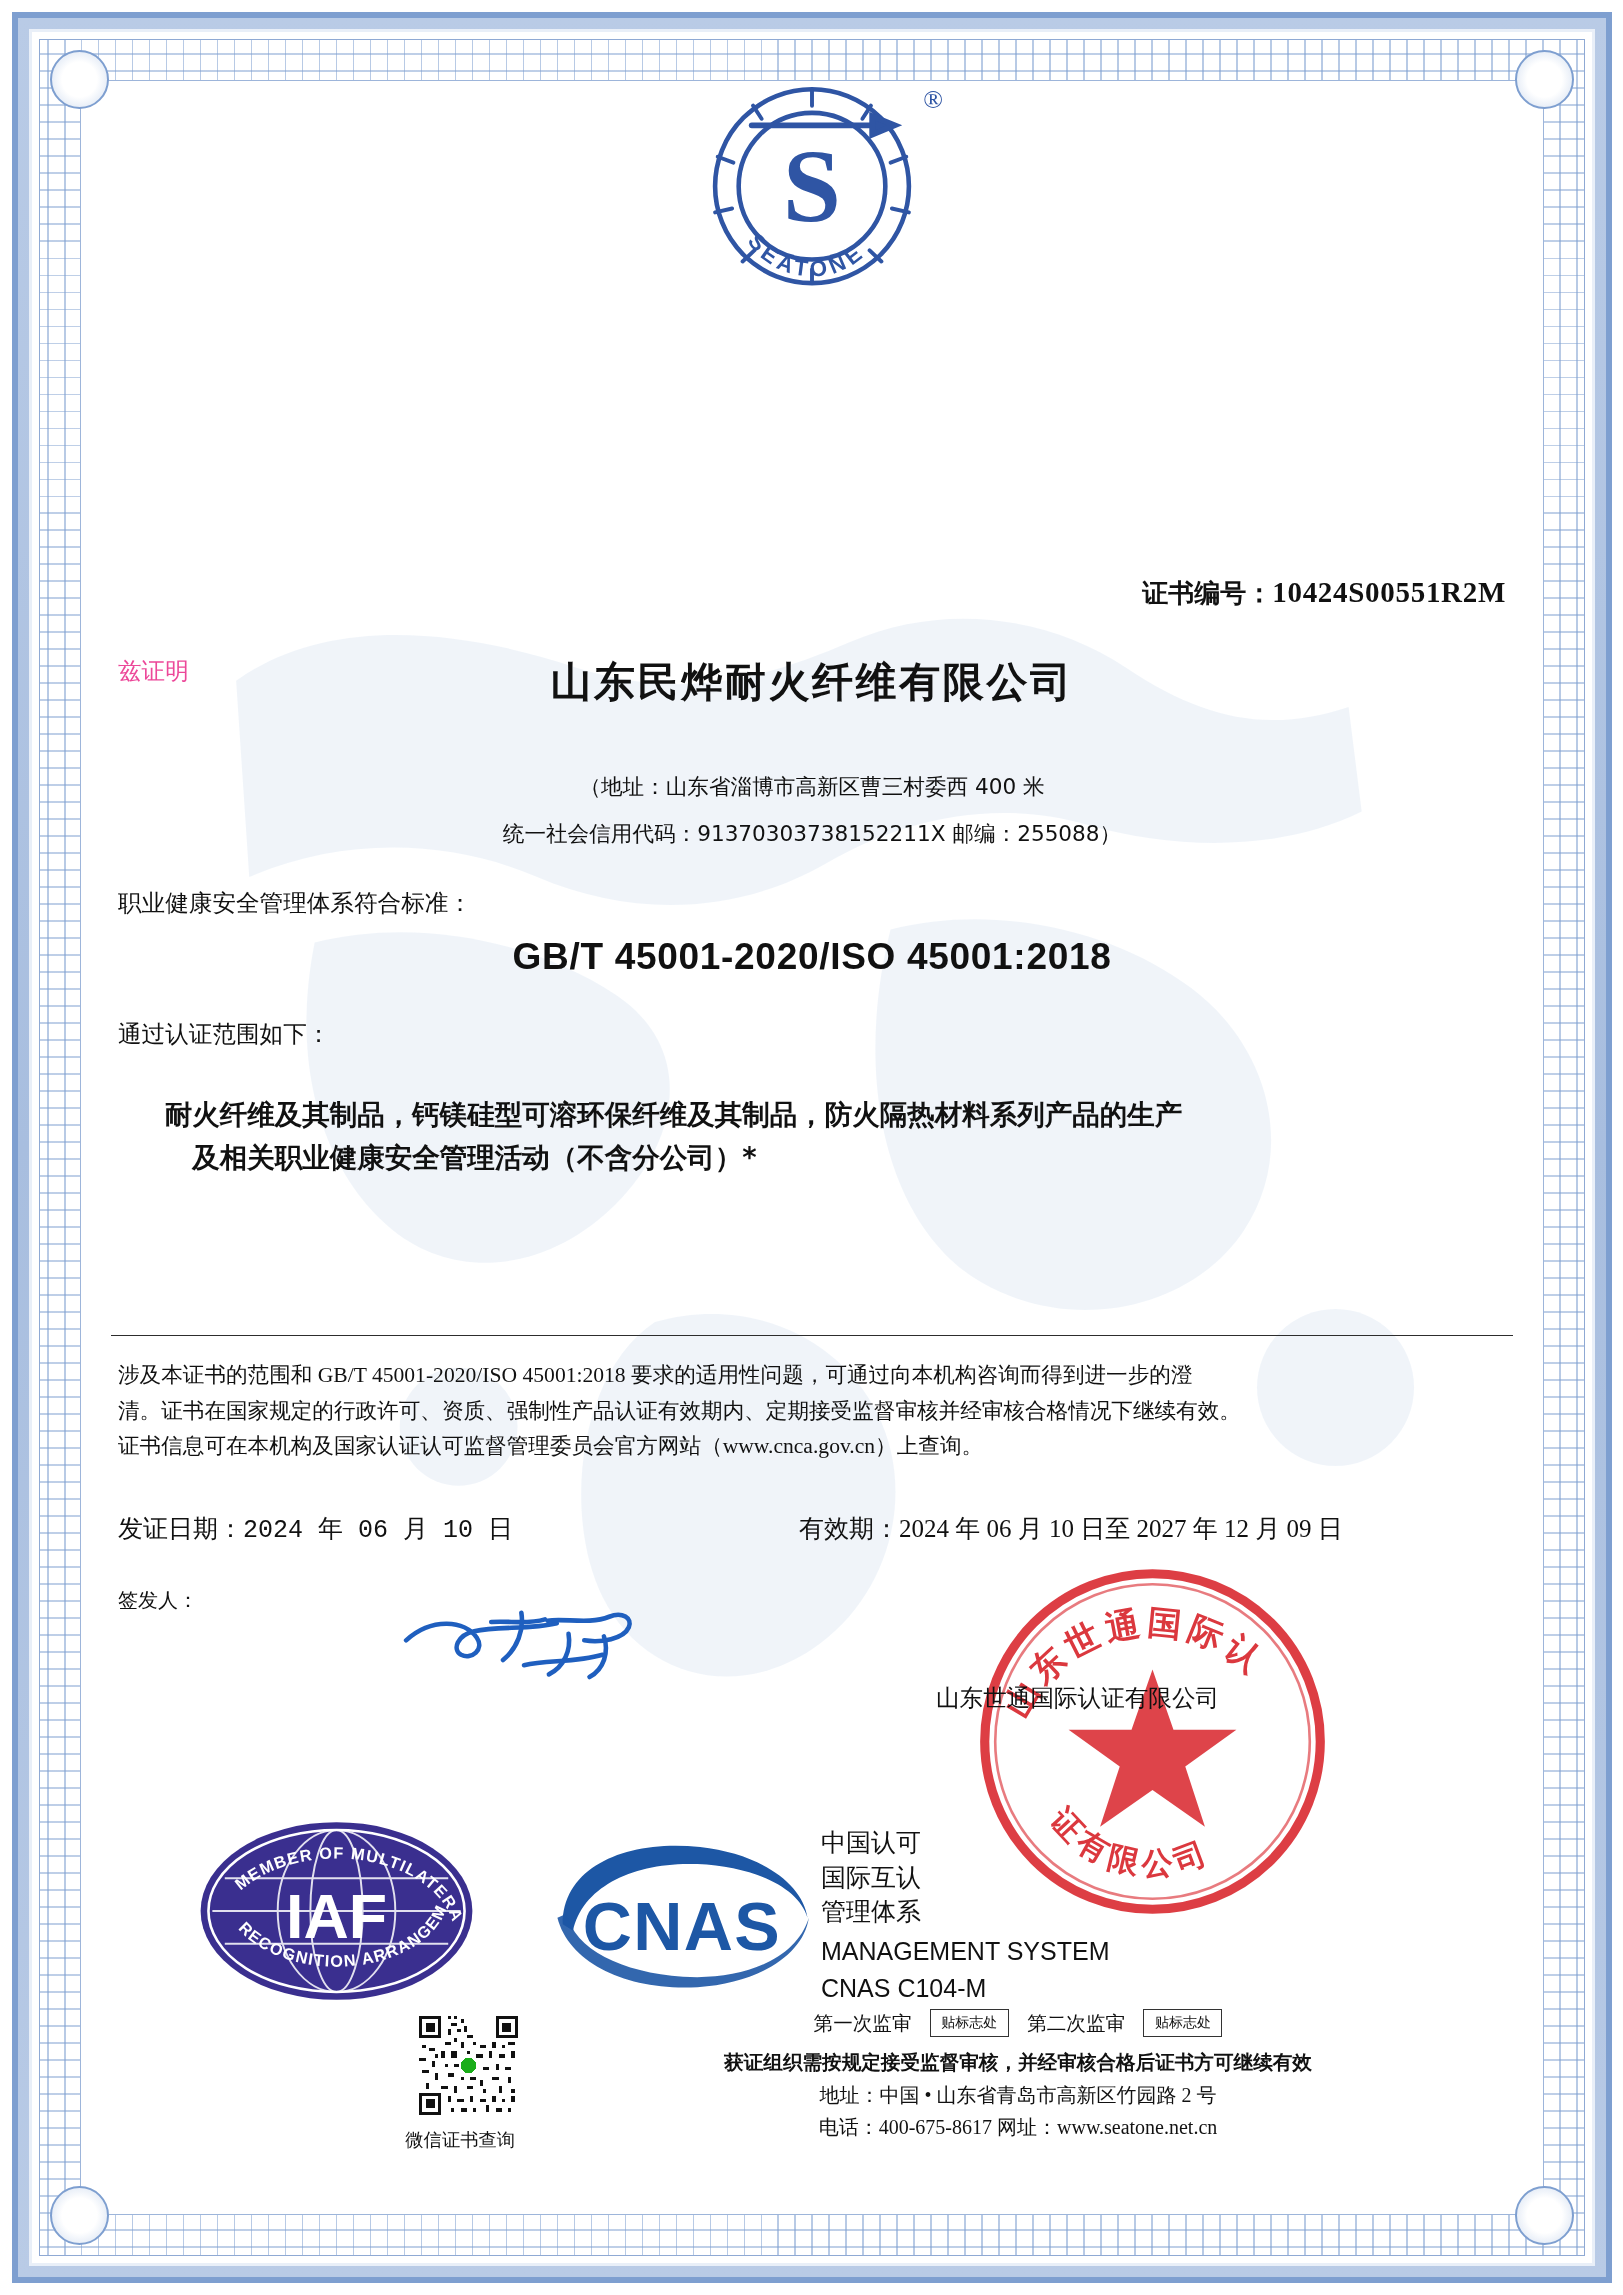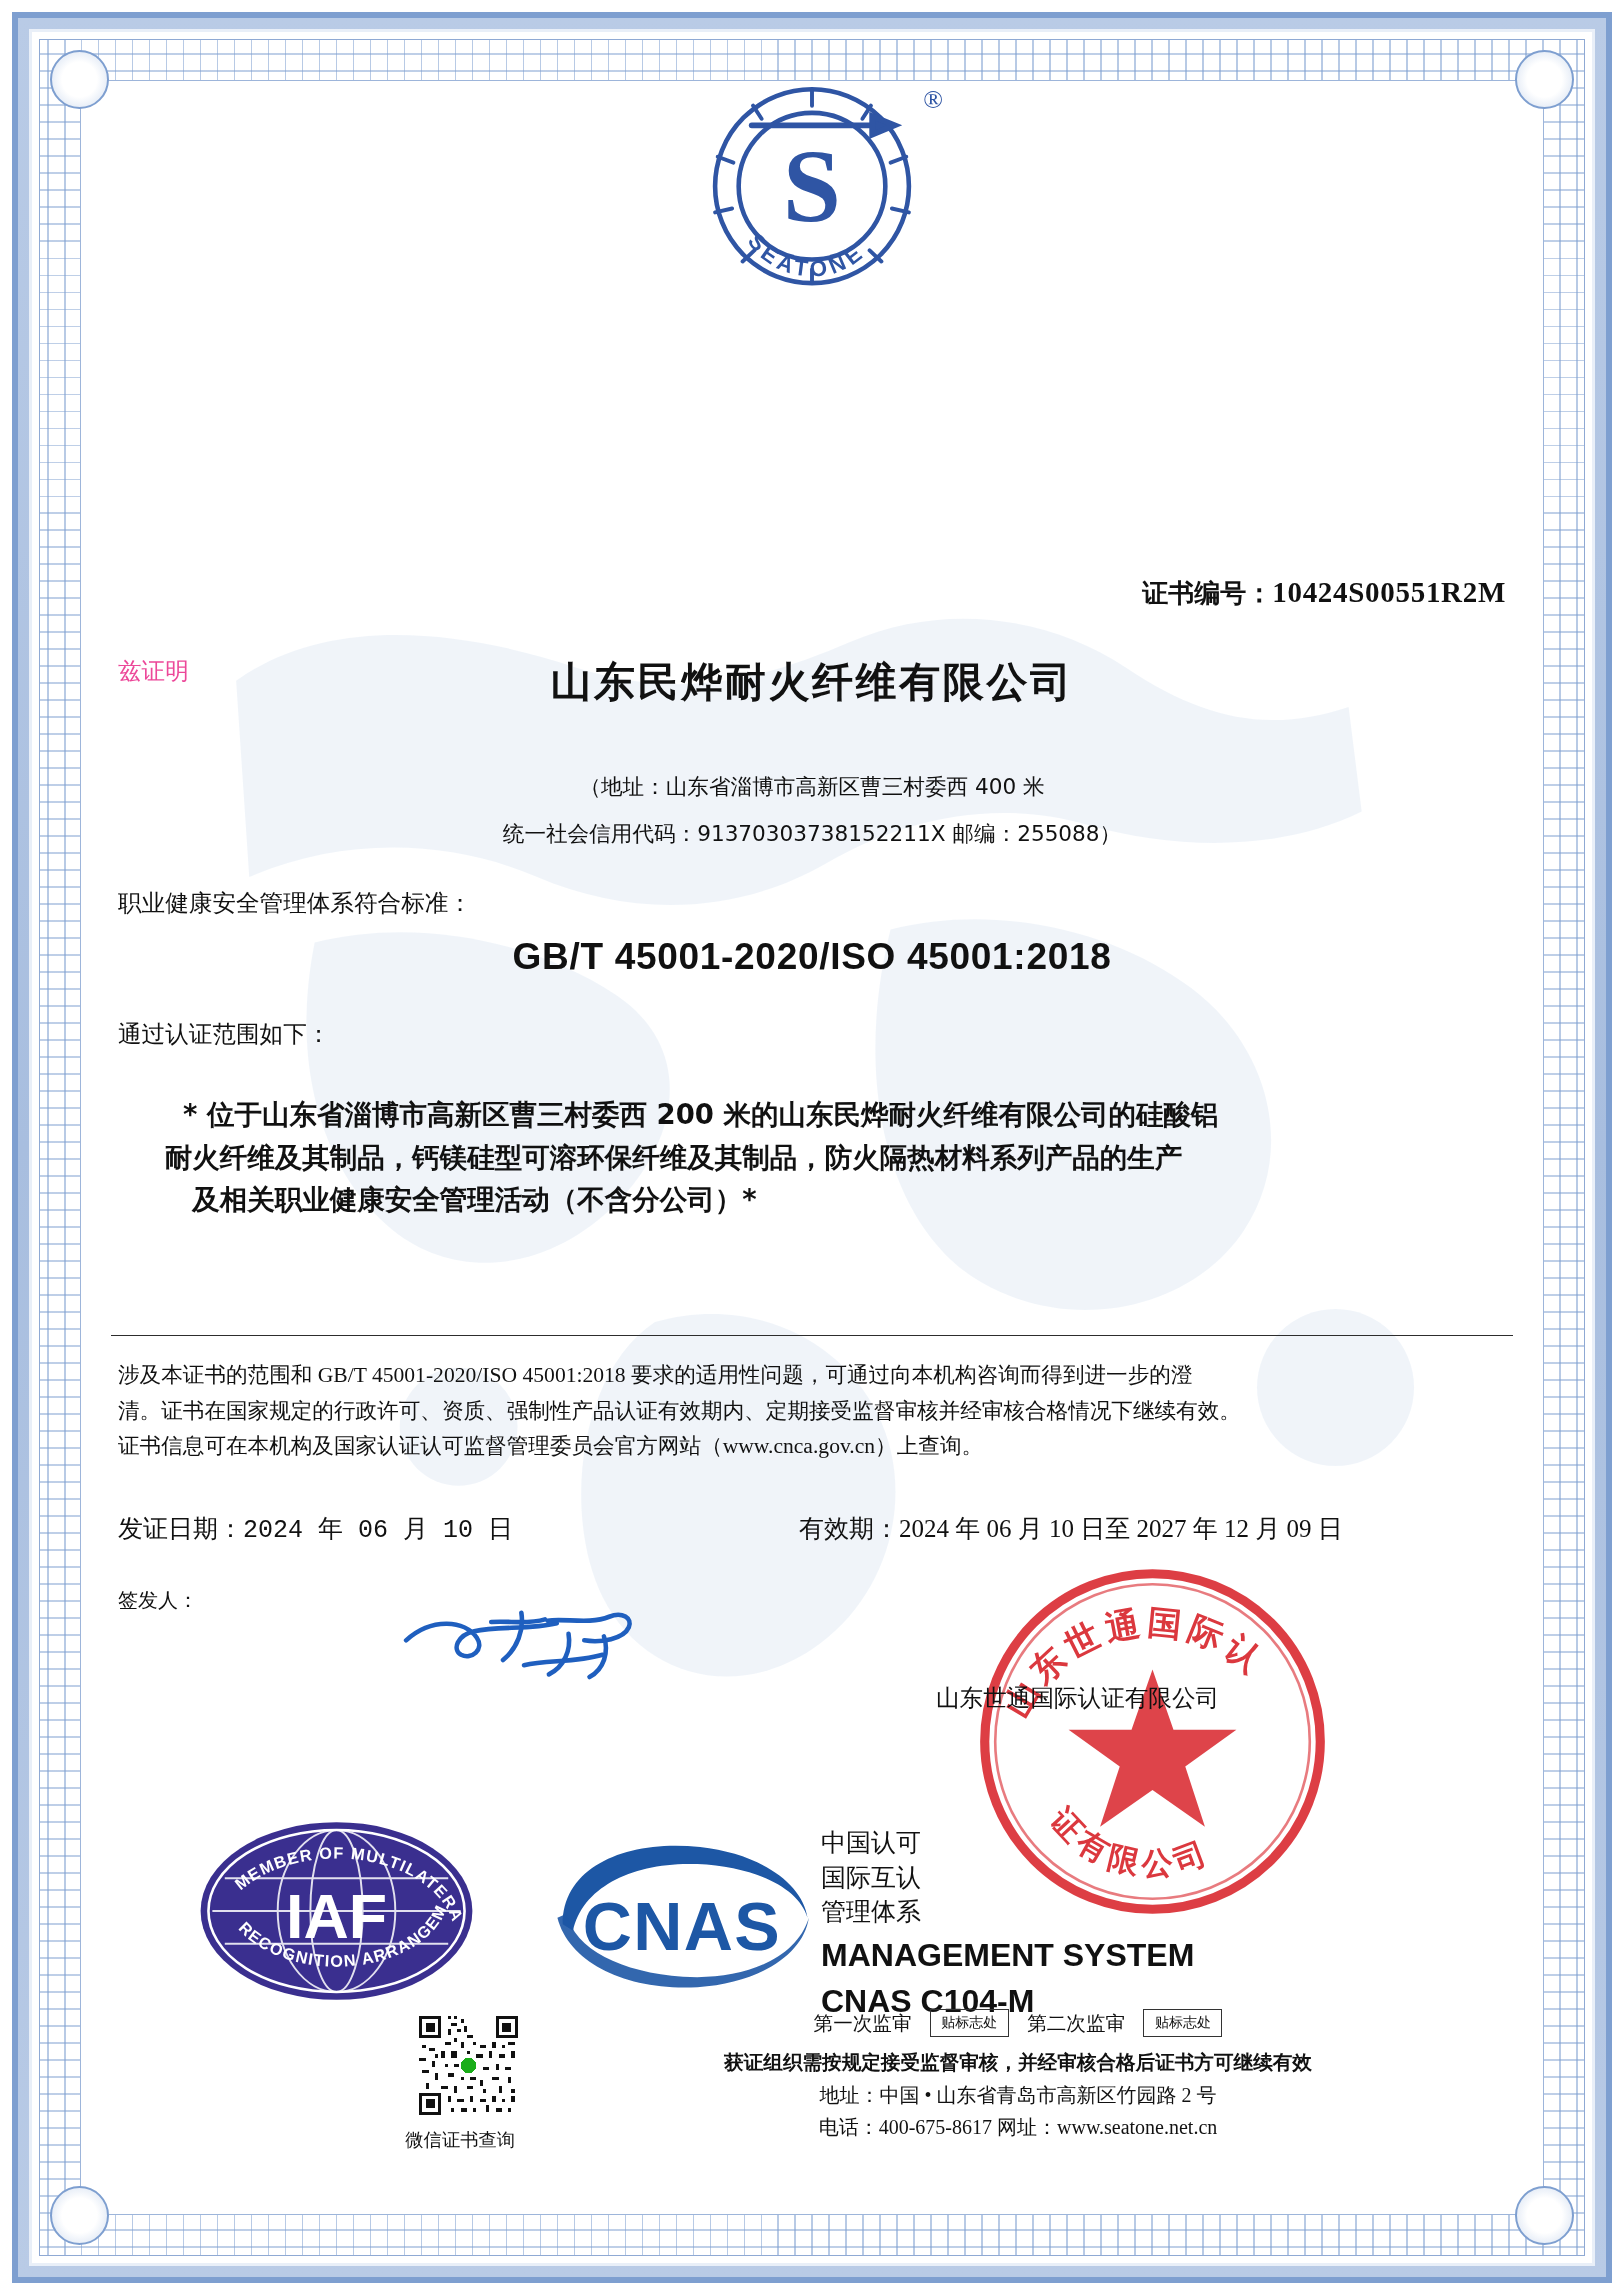--- a/index.html
+++ b/index.html
@@ -297,22 +297,22 @@
     top: 1826px;
     font-family: "DejaVu Sans", sans-serif;
     color: #111;
   }
   .cnas-text .cn {
     font-size: 25px;
     line-height: 1.38;
   }
   .cnas-text .en {
     font-family: "Liberation Sans", sans-serif;
-    font-weight: bold;
-    font-size: 32px;
+    font-weight: normal;
+    font-size: 25px;
     line-height: 1.3;
     margin-top: 5.2px;
   }
 
   
   .qr-block {
     position: absolute;
     left: 406px;
     top: 2013px;
     width: 124px;
@@ -437,21 +437,20 @@
   <div class="hereby">兹证明</div>
   <div class="company-name">山东民烨耐火纤维有限公司</div>
   <div class="addr-line l1">（地址：山东省淄博市高新区曹三村委西 400 米</div>
   <div class="addr-line l2">统一社会信用代码：91370303738152211X 邮编：255088）</div>
 
   <div class="std-label">职业健康安全管理体系符合标准：</div>
   <div class="std-value">GB/T 45001-2020/ISO 45001:2018</div>
 
   <div class="scope-label">通过认证范围如下：</div>
   <div class="scope-text">
-    <span class="l1">* 位于山东省淄博市高新区曹三村委西 200 米的山东民烨耐火纤维有限公司的硅酸铝</span>
     <span class="l2">耐火纤维及其制品，钙镁硅型可溶环保纤维及其制品，防火隔热材料系列产品的生产</span>
     <span class="l3">及相关职业健康安全管理活动（不含分公司）*</span>
   </div>
 
   <div class="divider"></div>
 
   <div class="disclaimer">
     <div>涉及本证书的范围和 GB/T 45001-2020/ISO 45001:2018 要求的适用性问题，可通过向本机构咨询而得到进一步的澄</div>
     <div>清。证书在国家规定的行政许可、资质、强制性产品认证有效期内、定期接受监督审核并经审核合格情况下继续有效。</div>
     <div>证书信息可在本机构及国家认证认可监督管理委员会官方网站（www.cnca.gov.cn）上查询。</div>

